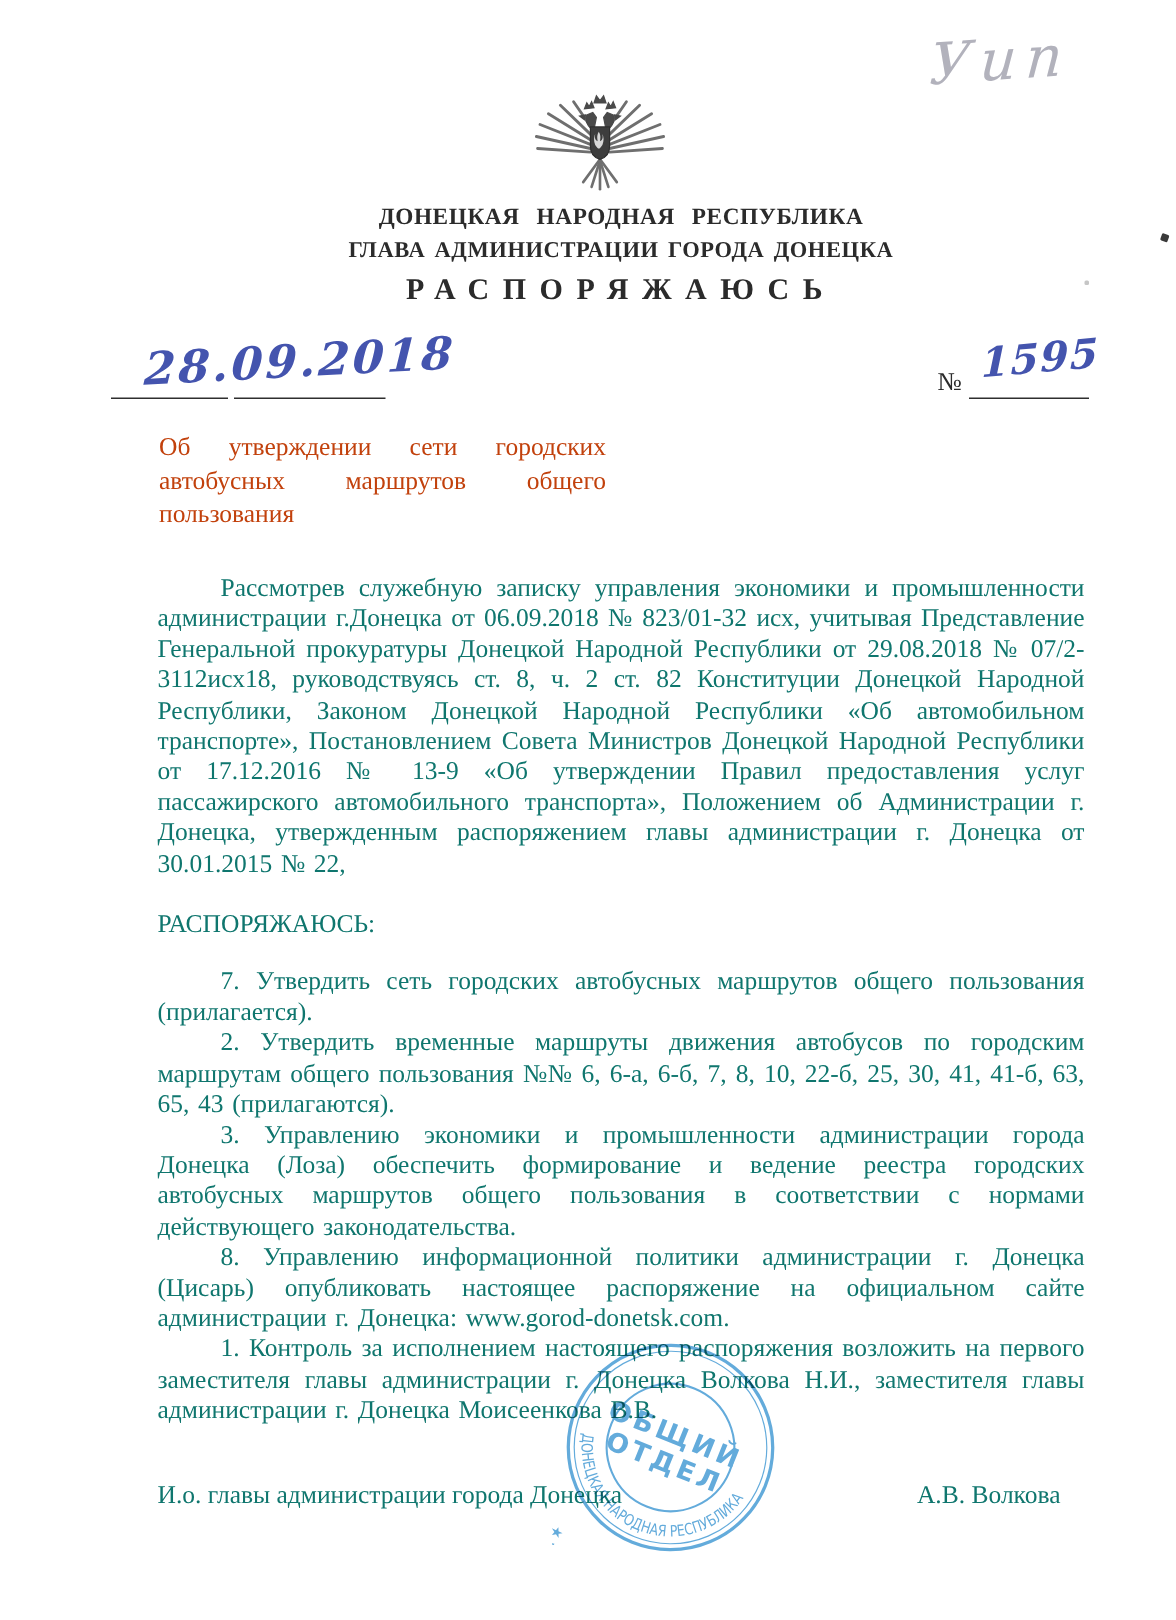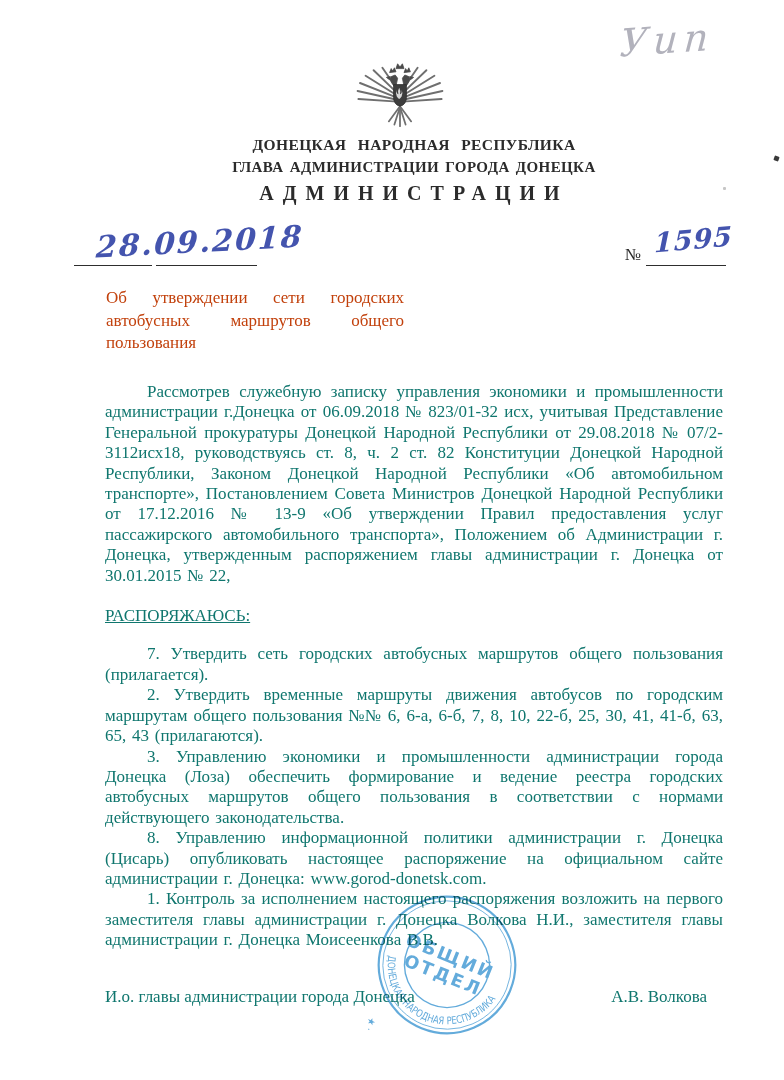--- a/index.html
+++ b/index.html
@@ -53,21 +53,21 @@
     text-align:justify;color:#c2410c;
   }
   
   .bodytext{
     position:absolute;left:105px;top:382px;width:618px;
     font-size:17px;line-height:20.4px;color:#0f766e;
   }
   .para{
     margin:0;text-indent:42px;text-align:justify;word-spacing:1.5px;
   }
-  .resolve{margin:20px 0 18px 0;text-decoration:underline;}
+  .resolve{margin:20px 0 18px 0;}
   .sig{
     margin-top:36px;display:flex;justify-content:space-between;
     padding-right:16px;font-size:17px;
   }
   
   .stamp{
     position:absolute;left:368px;top:886px;
     color:var(--stamp,#4d9fd6);
     opacity:.88;mix-blend-mode:multiply;
   }
@@ -127,21 +127,21 @@
       <path d="M65,13 l2,-5 2,3 2,-4 2,5 z"></path>
       <path d="M55,8 l2,-6 3,4 3,-4 2,6 z"></path>
     </g>
 
     <path d="M52,28 h16 v16 q0,9 -8,11 q-8,-2 -8,-11 z" fill="#3d3d3d" stroke="#2e2e2e"></path>
     <path d="M59,32 q2,3 1,8 q3,-1 2,-6 q2,4 0,9 q-2,3 -3,3 q-1,-0 -3,-3 q-2,-5 0,-9 q-1,5 2,6 q-1,-5 1,-8 z" fill="#d8d8d8"></path>
   </svg>
 
   <div class="hdr hdr1">ДОНЕЦКАЯ НАРОДНАЯ РЕСПУБЛИКА</div>
   <div class="hdr hdr2">ГЛАВА АДМИНИСТРАЦИИ ГОРОДА ДОНЕЦКА</div>
-  <div class="hdr doc-type">АДМИНИСТРАЦИИ</div>
+  <div class="hdr doc-type">РАСПОРЯЖАЮСЬ</div>
 
   <div class="hw hw-date">28.09.2018</div>
   <div class="uline uline-a"></div>
   <div class="uline uline-b"></div>
   <div class="no-sign">№</div>
   <div class="hw hw-number">1595</div>
   <div class="uline uline-no"></div>
 
   <div class="subject">Об утверждении сети городских автобусных маршрутов общего пользования</div>
 

